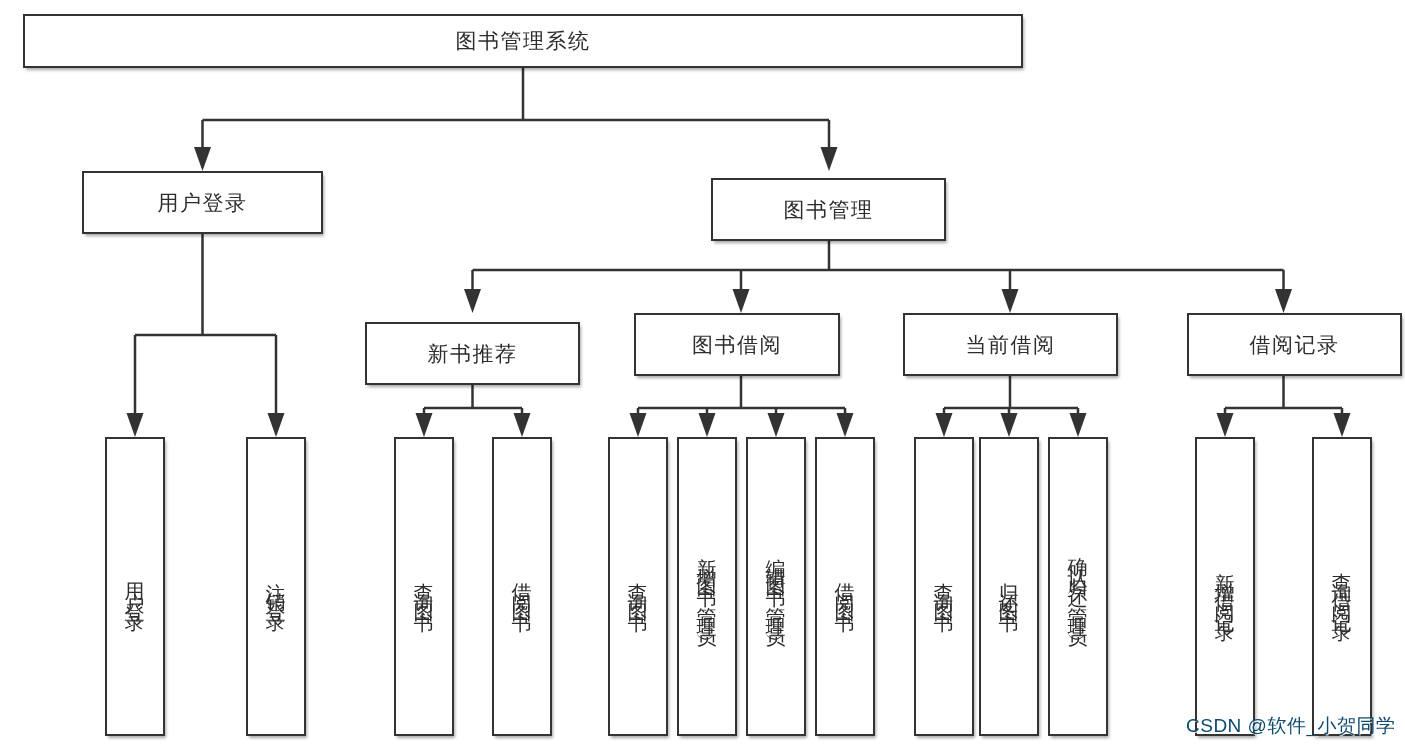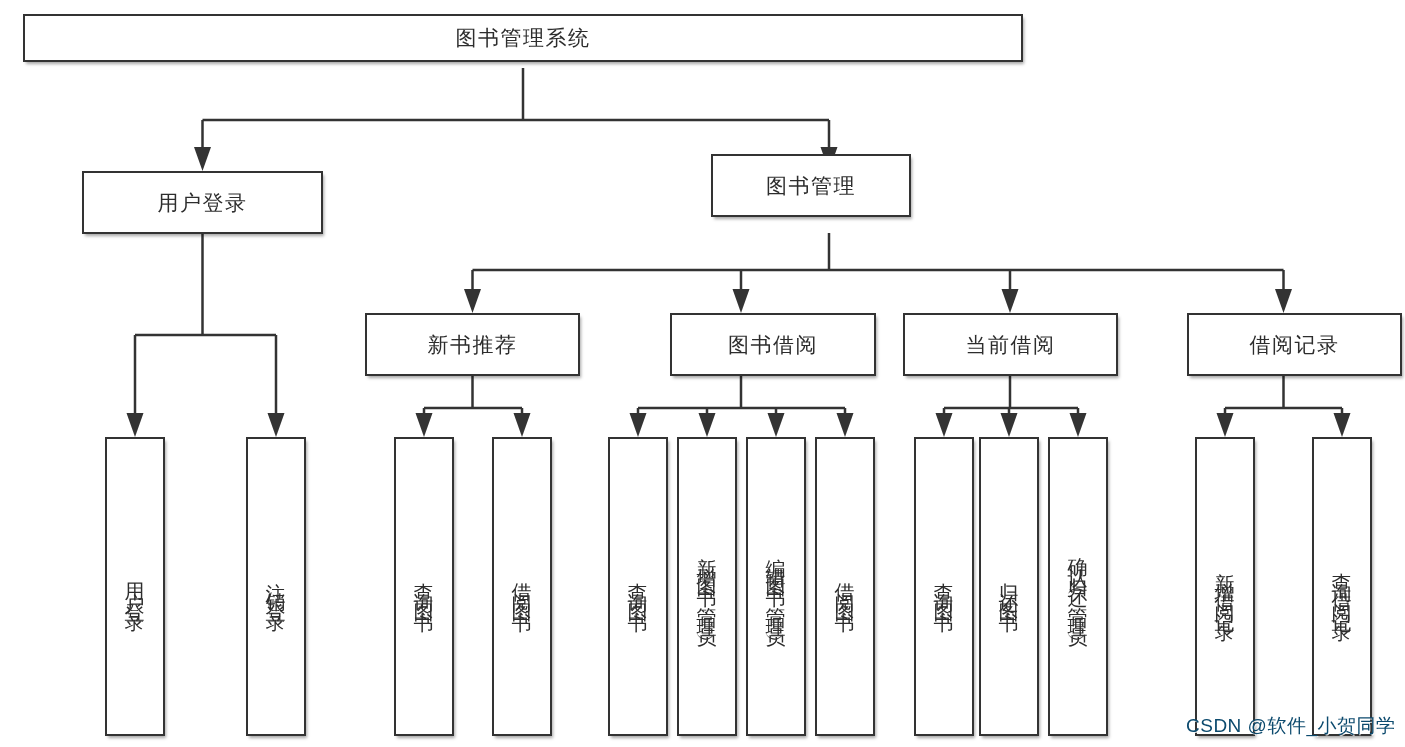--- a/index.html
+++ b/index.html
@@ -34,21 +34,21 @@
     z-index: 1;
     box-shadow: 2px 3px 3px -1px rgba(0,0,0,0.35);
   }
   .box .hlabel {
     font-size: 21px;
     color: #2d2d2d;
     letter-spacing: 1.5px;
     white-space: nowrap;
   }
   .root-box {
-    left: 23px; top: 14px; width: 1000px; height: 48px; text-align: center;
+    left: 23px; top: 14px; width: 1000px; height: 54px; text-align: center;
   }
   .l2-box, .l3-box {
     height: 63px;
   }
   .leaf-box {
     top: 437px;
     width: 60px;
     height: 299px;
   }
   .leaf-box .vlabel {
@@ -131,28 +131,28 @@
       <polygon points="1333.5,413 1350.5,413 1342,437" fill="#333333"></polygon>
     </svg>
 
   <div class="box root-box">
     <span class="hlabel">图书管理系统</span>
   </div>
 
   <div class="box l2-box" style="left:82px; top:171px; width:241px;">
     <span class="hlabel">用户登录</span>
   </div>
-  <div class="box l2-box" style="left:711px; top:154px; width:200px;">
+  <div class="box l2-box" style="left:711px; top:178px; width:235px;">
     <span class="hlabel">图书管理</span>
   </div>
 
-  <div class="box l3-box" style="left:365px; top:313px; width:215px;">
+  <div class="box l3-box" style="left:365px; top:322px; width:215px;">
     <span class="hlabel">新书推荐</span>
   </div>
-  <div class="box l3-box" style="left:634px; top:313px; width:206px;margin-left:36px;">
+  <div class="box l3-box" style="left:634px; top:313px; width:206px;">
     <span class="hlabel">图书借阅</span>
   </div>
   <div class="box l3-box" style="left:903px; top:313px; width:215px;justify-content:center;">
     <span class="hlabel">当前借阅</span>
   </div>
   <div class="box l3-box" style="left:1176px; top:313px; width:215px;margin-left:11px;">
     <span class="hlabel">借阅记录</span>
   </div>
 
   <div class="box leaf-box" style="left:105px;">

